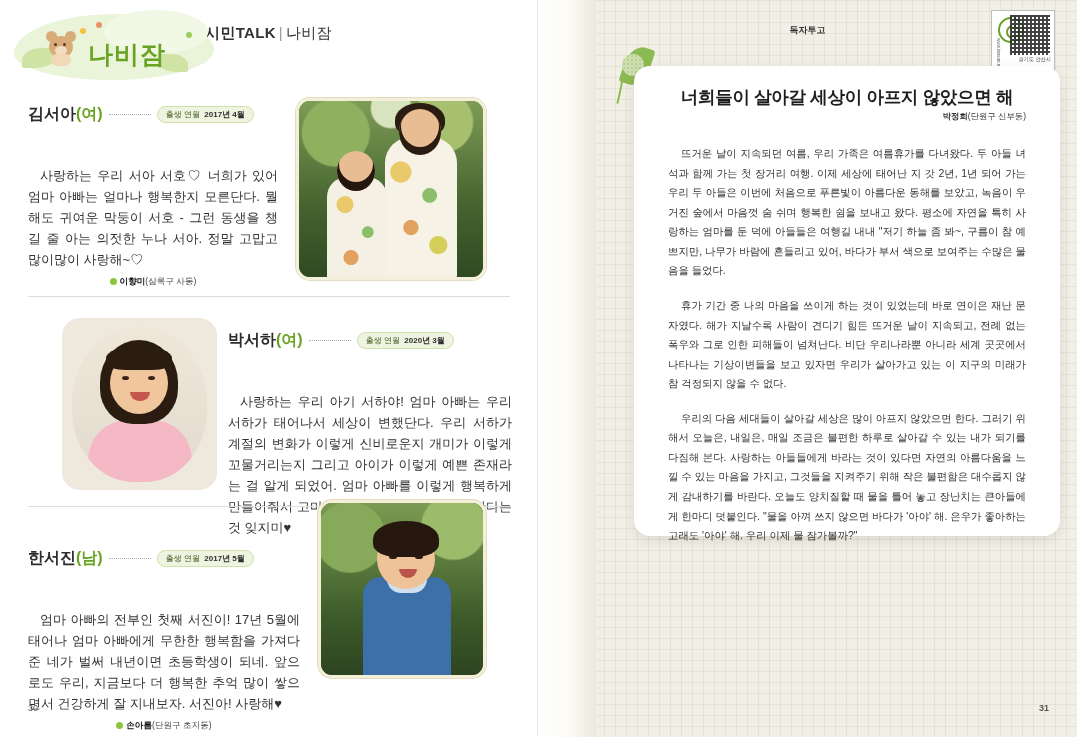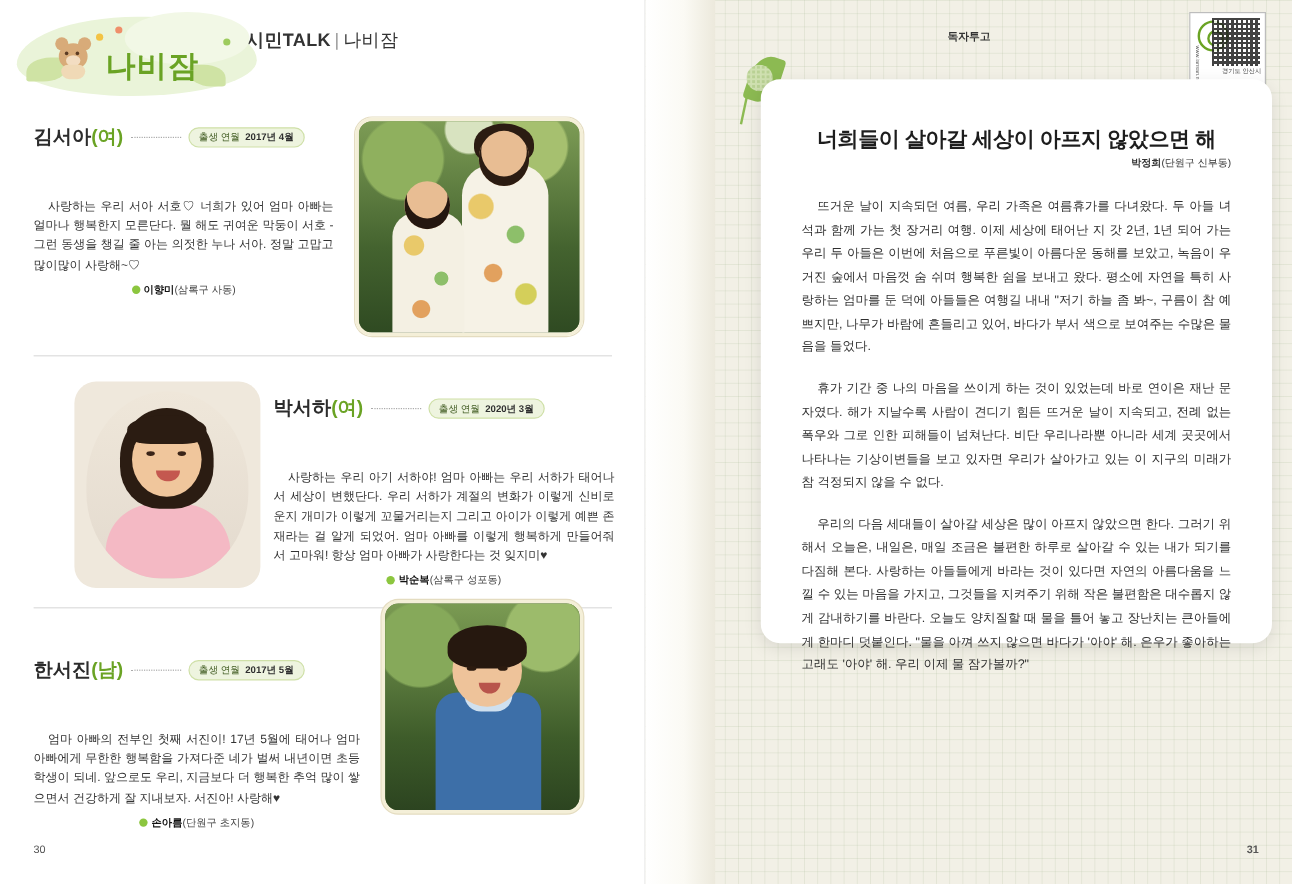--- a/index.html
+++ b/index.html
@@ -70,21 +70,21 @@
   .name-row { display:flex; align-items:center; gap:6px; margin-bottom:3px; }
   .pname { font-size:16px; font-weight:bold; color:#2c2c2c; }
   .pname .sex { color:#6aa324; font-weight:bold; }
   .dots { flex:0 0 auto; width:42px; border-top:1px dotted #aaa; height:1px; }
   .badge {
     background:#eef4df; border:1px solid #cfe0a8; border-radius:9px;
     font-size:8px; color:#3f5a20; padding:2px 8px; white-space:nowrap;
   }
   .badge b { color:#2f2f2f; }
   .body-txt {
-    font-size:10px; line-height:1.62; color:#333; text-align:justify;
+    font-size:13px; line-height:1.62; color:#333; text-align:justify;
     text-indent:12px;
     margin-top:40px;
   }
   .signature {
     margin-top:6px; text-align:center; font-size:8.6px; color:#444;
   }
   .signature .nm { font-weight:bold; color:#111; }
   .sig-dot {
     display:inline-block; width:7px; height:7px; border-radius:50%;
     background:#8cc63f; margin-right:3px; vertical-align:-1px;
@@ -184,21 +184,21 @@
   .leaf-deco .lf {
     position:absolute; left:12px; top:6px; width:26px; height:40px;
     background:#8cba52; border-radius:60% 10% 60% 10%; transform:rotate(18deg);
   }
   .leaf-deco .stem { position:absolute; left:8px; top:30px; width:2px; height:34px; background:#8cba52; transform:rotate(12deg); }
 
   .card {
     position:absolute; left:96px; top:66px; width:426px; height:470px;
     background:#ffffff; border-radius:16px;
     box-shadow:0 4px 14px rgba(0,0,0,.10);
-    padding:32px 34px;
+    padding:13px 34px;
   }
   .ball {
     position:absolute; left:84px; top:54px; width:22px; height:22px;
     border-radius:50%; background:#cfe0b0;
     background-image:radial-gradient(#b9d194 1.2px, transparent 1.3px);
     background-size:4px 4px;
   }
   .card h1 {
     margin:6px 0 2px 0; font-size:17.5px; font-weight:bold; color:#1d1d1d;
     text-align:center; letter-spacing:-.3px;

